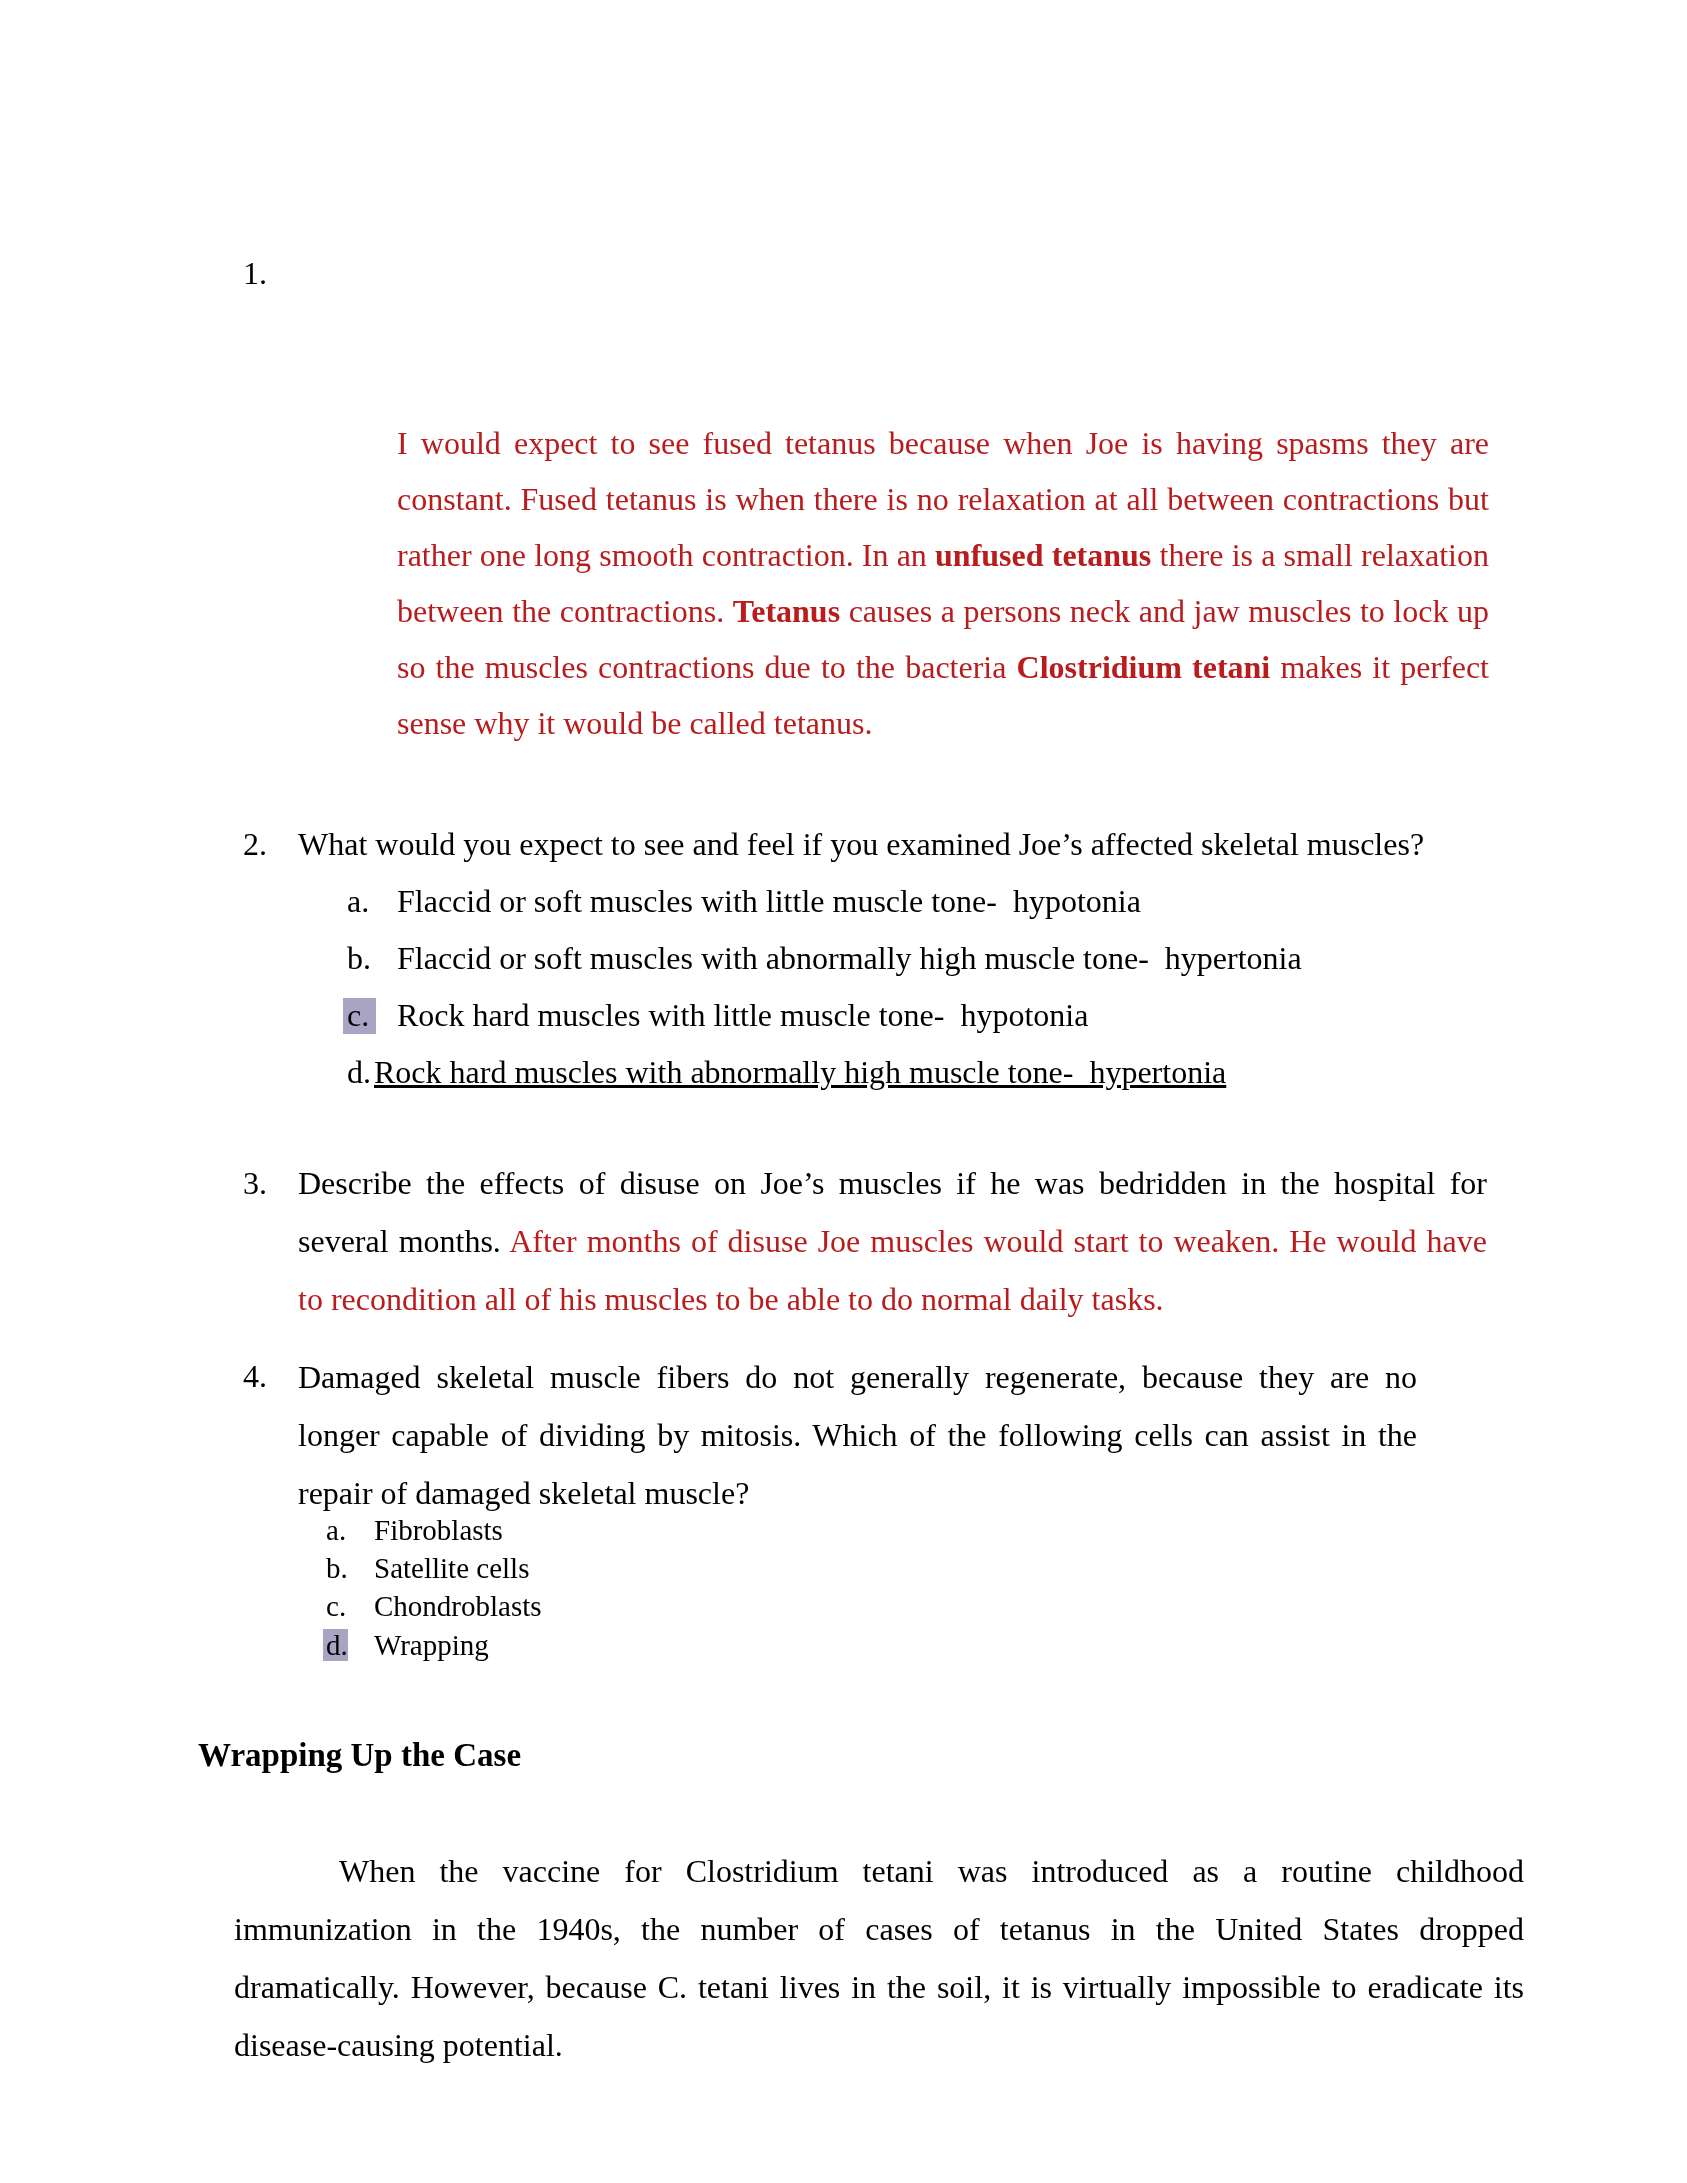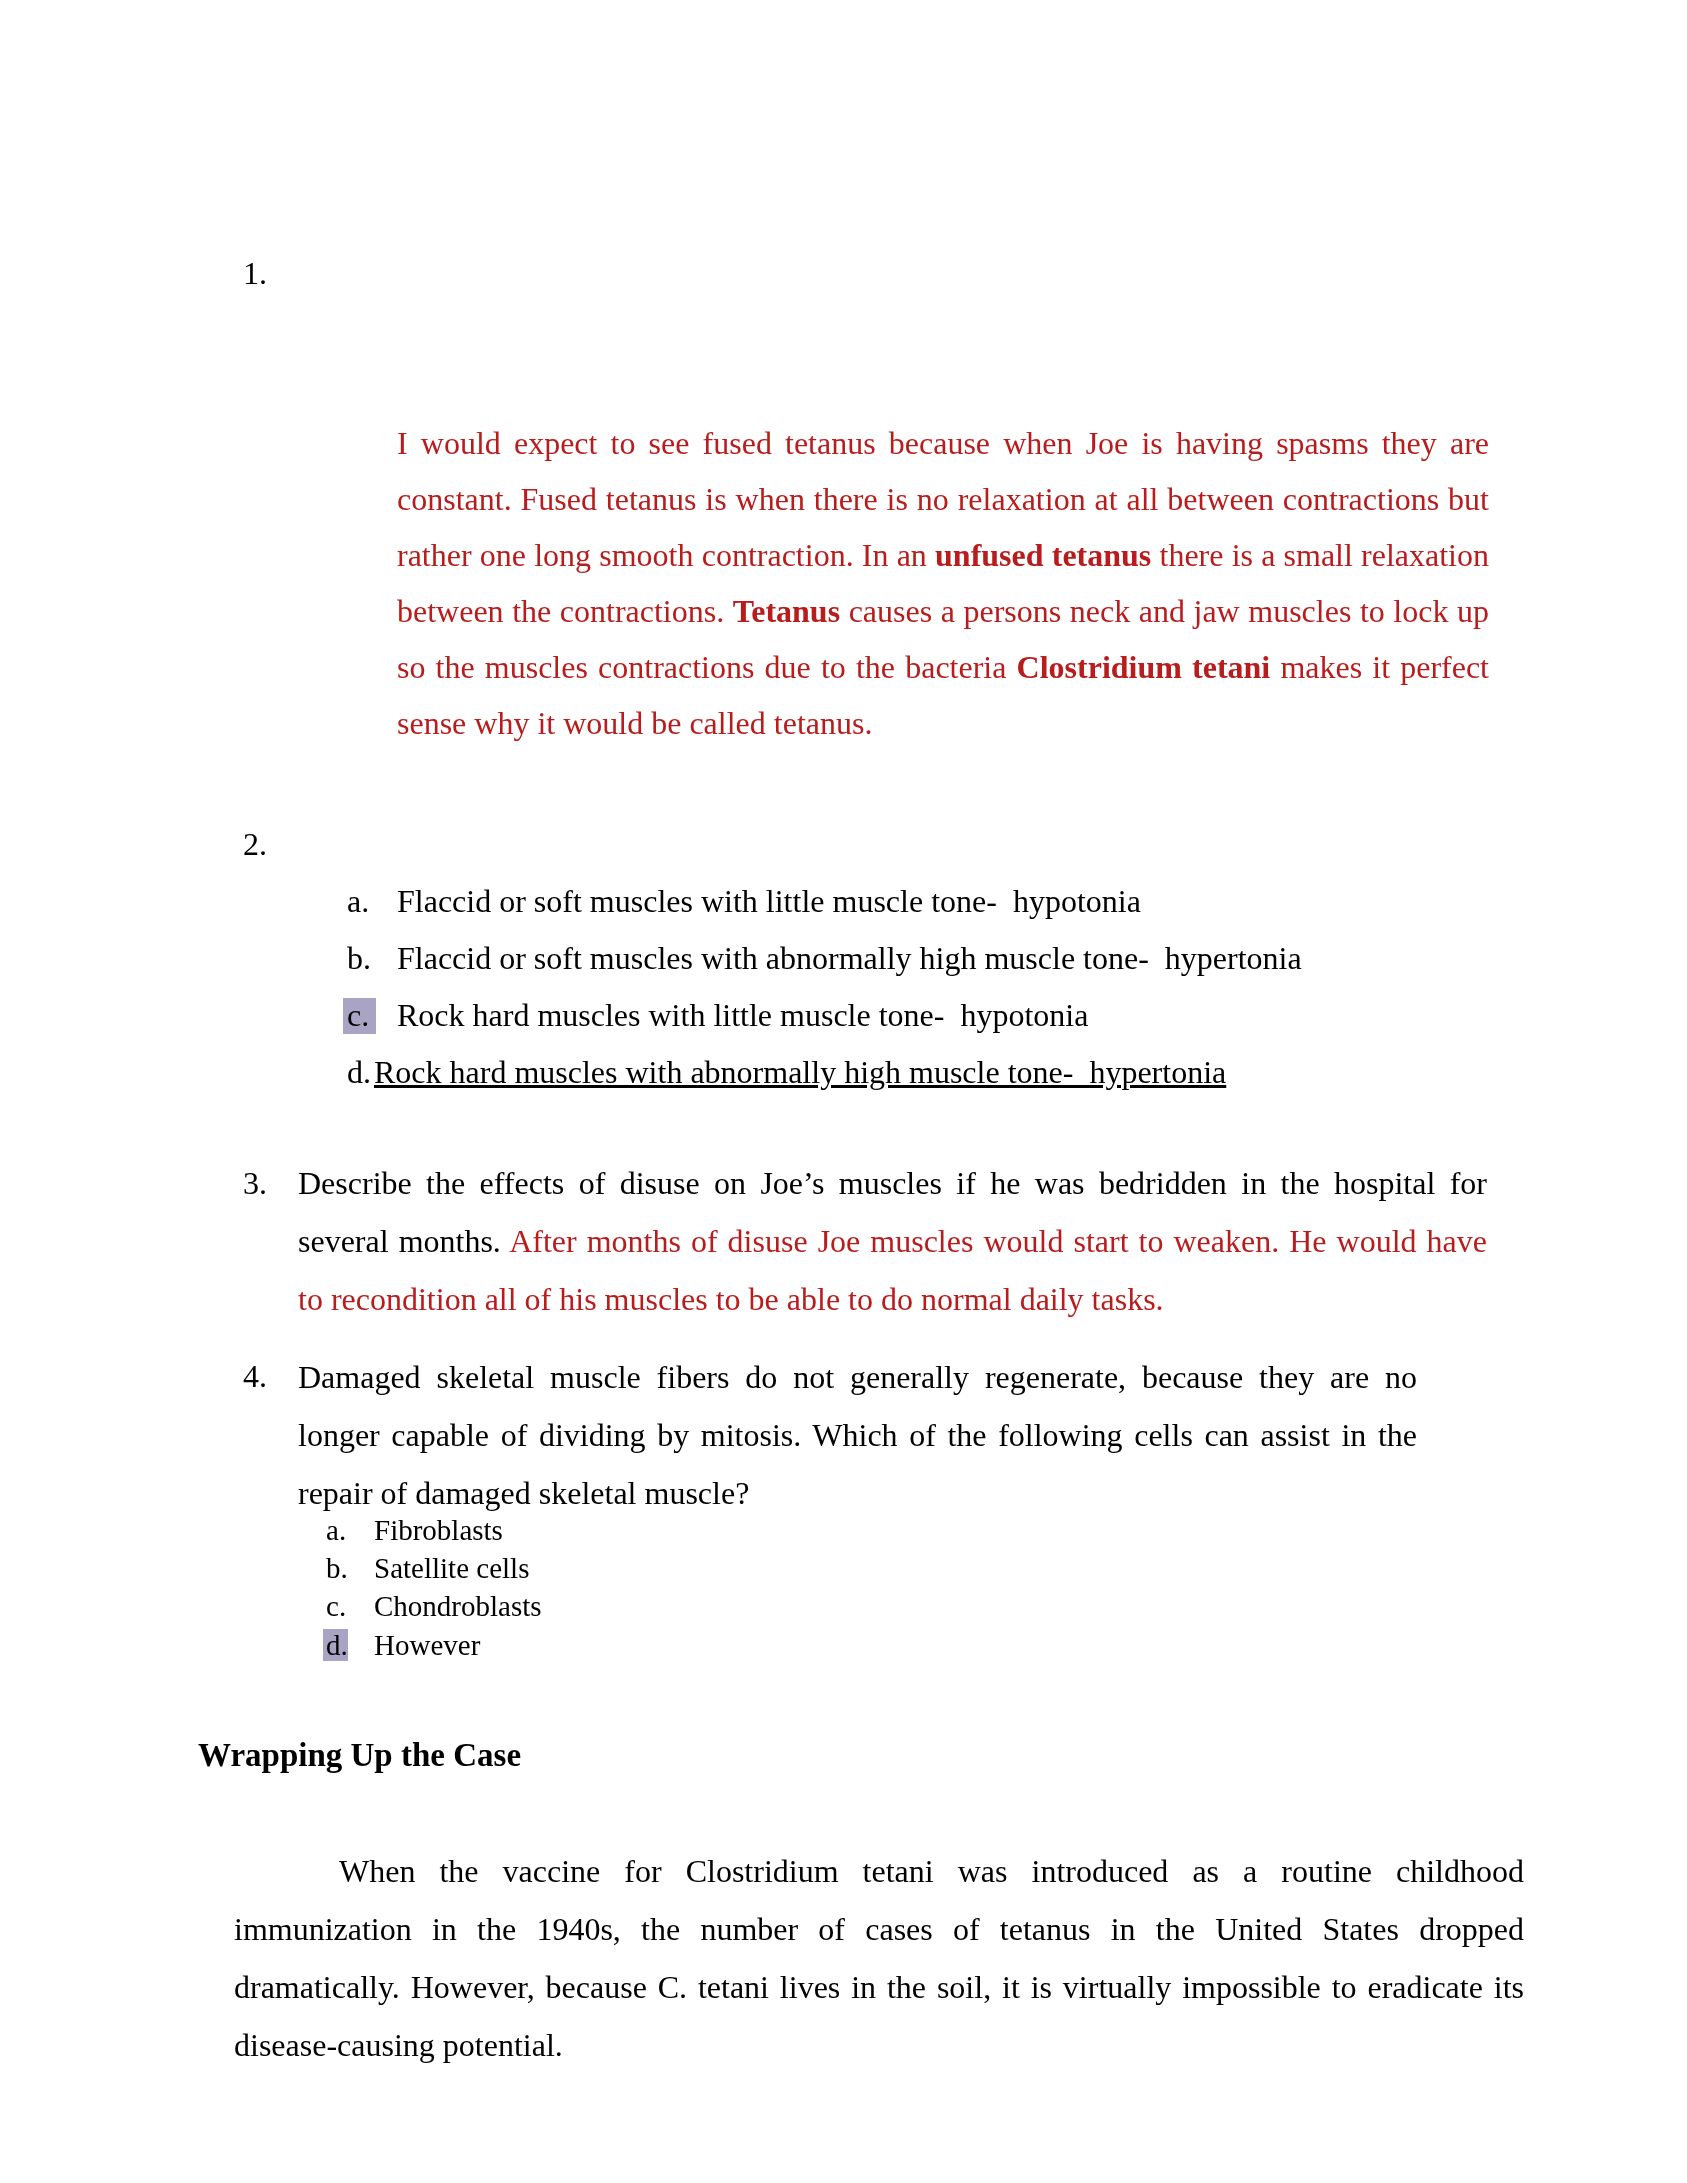--- a/index.html
+++ b/index.html
@@ -59,20 +59,21 @@
 </style>
 </head>
 <body>
 
 <div class="page">
 
   <div class="num n1">1.</div>
   <div class="blk ans1 blue"><span>I would expect to see fused tetanus because when Joe is having spasms they are constant. Fused tetanus is when there is no relaxation at all between contractions but rather one long smooth contraction. In an </span><span style="font-weight: bold;">unfused tetanus</span><span> there is a small relaxation between the contractions.  </span><span style="font-weight: bold;">Tetanus</span><span> causes a persons neck and jaw muscles to lock up so the muscles contractions due to the bacteria </span><span style="font-weight: bold;">Clostridium tetani</span><span> makes it perfect sense why it would be called tetanus.</span></div>
 
   <div class="num n2">2.</div>
+  <div class="blk q2">What would you expect to see and feel if you examined Joe’s affected skeletal muscles?</div>
   <div class="lt o2a"><span class="mark"><span>a</span><span>.</span></span></div>
   <div class="lt t2a">Flaccid or soft muscles with little muscle tone- &nbsp;hypotonia</div>
   <div class="lt o2b"><span class="mark"><span>b</span><span>.</span></span></div>
   <div class="lt t2b">Flaccid or soft muscles with abnormally high muscle tone- &nbsp;hypertonia</div>
   <div class="lt o2c"><span class="mark hl"><span>c</span><span>.</span></span></div>
   <div class="lt t2c">Rock hard muscles with little muscle tone- &nbsp;hypotonia</div>
   <div class="lt o2d"><span class="mark"><span>d</span><span>.</span></span></div>
   <div class="lt t2d">Rock hard muscles with abnormally high muscle tone- &nbsp;hypertonia</div>
 
   <div class="num n3">3.</div>
@@ -80,19 +81,19 @@
 
   <div class="num n4">4.</div>
   <div class="blk q4">Damaged skeletal muscle fibers do not generally regenerate, because they are no longer capable of dividing by mitosis. Which of the following cells can assist in the repair of damaged skeletal muscle?</div>
   <div class="o4 o4a"><span class="mark"><span>a</span><span>.</span></span></div>
   <div class="o4 t4a">Fibroblasts</div>
   <div class="o4 o4b"><span class="mark"><span>b</span><span>.</span></span></div>
   <div class="o4 t4b">Satellite cells</div>
   <div class="o4 o4c"><span class="mark"><span>c</span><span>.</span></span></div>
   <div class="o4 t4c">Chondroblasts</div>
   <div class="o4 o4d"><span class="mark hl"><span>d</span><span>.</span></span></div>
-  <div class="o4 t4d">However</div>
+  <div class="o4 t4d">Wrapping</div>
 
   <div class="head">Wrapping Up the Case</div>
   <div class="para">When the vaccine for Clostridium tetani was introduced as a routine childhood immunization in the 1940s, the number of cases of tetanus in the United States dropped dramatically. However, because C. tetani lives in the soil, it is virtually impossible to eradicate its disease-causing potential.</div>
 
 </div>
 
 
 </body></html>

